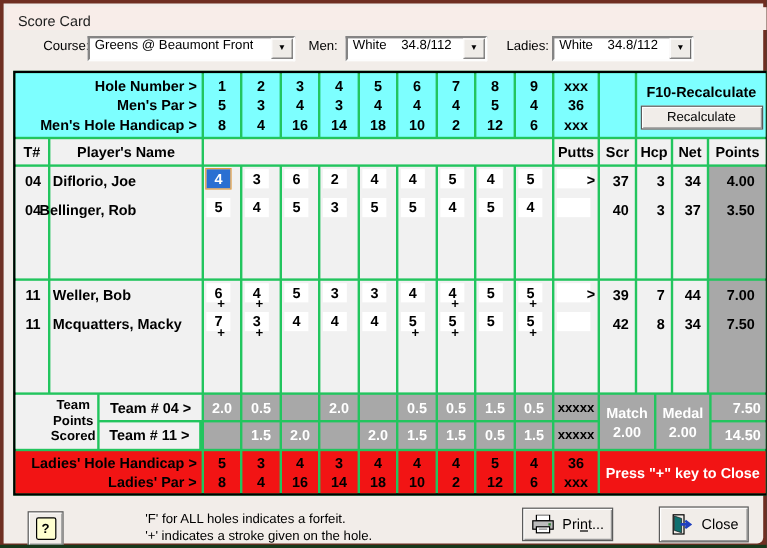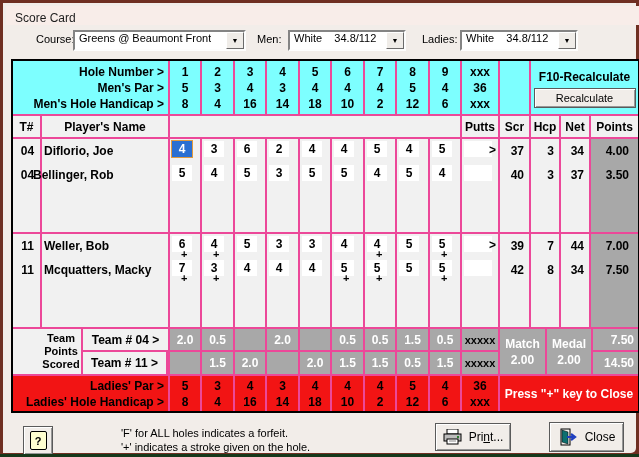--- a/index.html
+++ b/index.html
@@ -11,21 +11,21 @@
   #titlebar{position:absolute;left:3px;top:3px;width:633px;height:19px;background:#F8EDE9;}
   #titletext{position:absolute;left:9px;top:5px;font-size:12px;color:#1d1d1d;}
   .lbl{position:absolute;font-size:11px;color:#000;}
   .combo{position:absolute;height:21px;background:#fff;border:2px solid;
          border-color:#848484 #FDFDFD #FDFDFD #848484;display:flex;align-items:flex-start;box-sizing:border-box;}
   .combo .txt{padding-left:4px;font-size:11px;white-space:pre;overflow:hidden;}
   .combo .dd{margin-left:auto;width:16px;align-self:stretch;background:#EFECE8;
              border:1px solid;border-color:#FFF #6B6B6B #6B6B6B #FFF;
              display:flex;align-items:center;justify-content:center;font-size:7px;color:#000;}
   
-  #tbl{position:absolute;left:8px;top:56px;width:625px;height:350px;background:#ec4899;border:2px solid #000;}
+  #tbl{position:absolute;left:8px;top:56px;width:625px;height:350px;background:#22c55e;border:2px solid #000;}
   #grid{position:absolute;left:0;top:0;width:625px;height:350px;}
   .cell{position:absolute;background:#F1F1F1;display:flex;flex-direction:column;justify-content:center;
         overflow:hidden;font-weight:bold;font-size:12px;color:#000;box-sizing:border-box;}
   .cell .ln{line-height:16px;}
   .bgC{background:#7DFFFF;} .bgR{background:#F21414;} .bgG{background:#A8A8A8;}
   .ctr{align-items:center;text-align:center;}
   .rt{align-items:flex-end;text-align:right;padding-right:4px;}
   .f11{font-size:11px;} .wv{color:#fff;}
   .lh13 .ln{line-height:13px;}
   .ov{position:absolute;display:flex;align-items:center;font-weight:bold;font-size:12px;color:#000;overflow:hidden;}
@@ -342,22 +342,22 @@
           </div>
           <div class="cell bgG ctr wv" style="left: 487px; top: 268px; width: 45px; height: 45px;">
             <div class="ln">Match</div>
             <div class="ln">2.00</div>
           </div>
           <div class="cell bgG ctr wv" style="left: 534px; top: 268px; width: 44px; height: 45px;">
             <div class="ln">Medal</div>
             <div class="ln">2.00</div>
           </div>
           <div class="cell bgR rt" style="left: 0px; top: 315px; width: 155px; height: 35px;">
+            <div class="ln">Ladies' Hole Handicap &gt;</div>
             <div class="ln">Ladies' Par &gt;</div>
-            <div class="ln">Ladies' Hole Handicap &gt;</div>
           </div>
           <div class="cell bgR ctr" style="left: 157px; top: 315px; width: 30px; height: 35px;">
             <div class="ln">5</div>
             <div class="ln">8</div>
           </div>
           <div class="cell bgR ctr" style="left: 189px; top: 315px; width: 31px; height: 35px;">
             <div class="ln">3</div>
             <div class="ln">4</div>
           </div>
           <div class="cell bgR ctr" style="left: 222px; top: 315px; width: 30px; height: 35px;">

